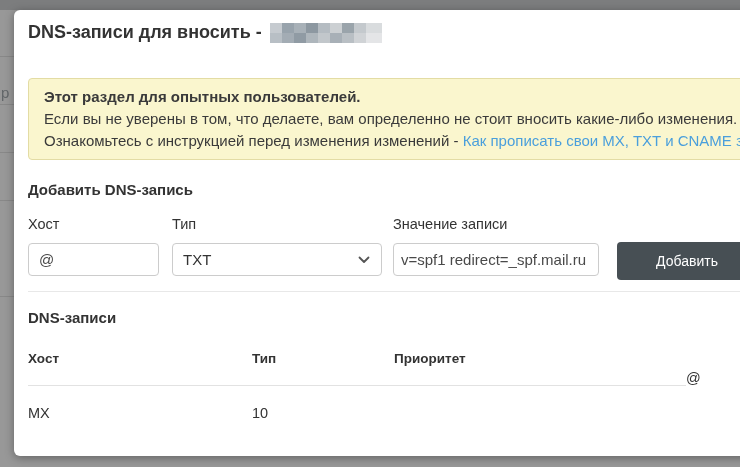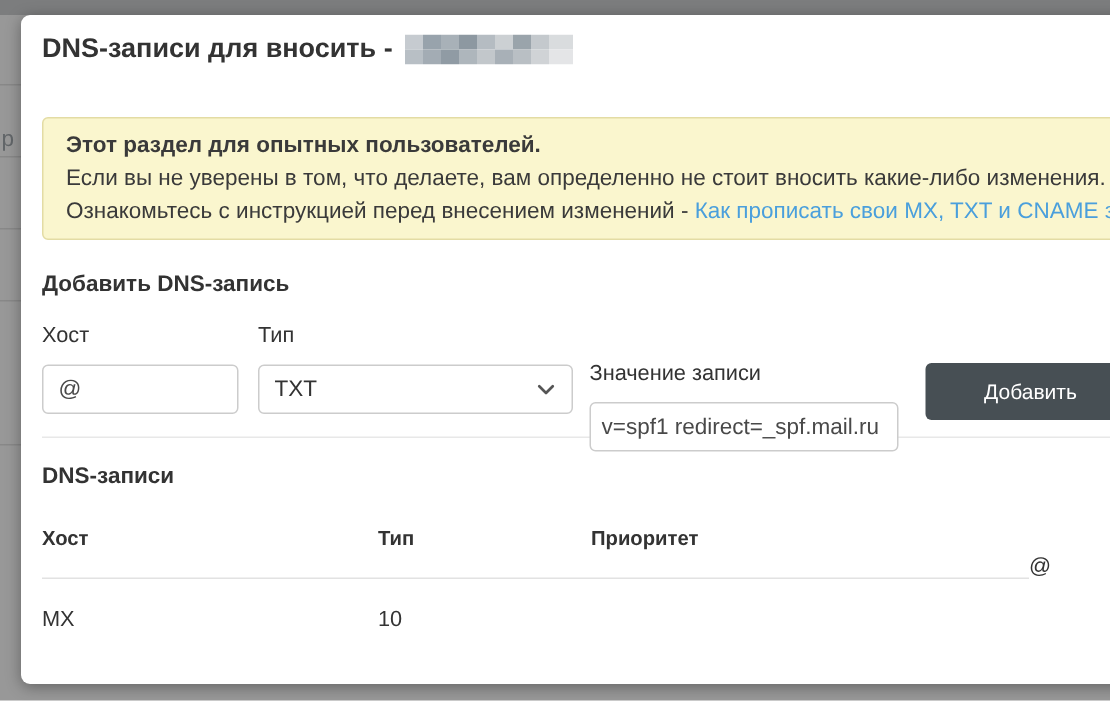--- a/index.html
+++ b/index.html
@@ -66,21 +66,21 @@
   .f-host .text-input { width:131px; }
   .f-type { left:144px; }
   .select-wrap { position:relative; width:210px; }
   .select-input {
     width:210px; padding:0 28px 0 10px; color:#333;
     -webkit-appearance:none; appearance:none;
   }
   .chevron {
     position:absolute; right:12px; top:13px; pointer-events:none; line-height:0;
   }
-  .f-value { left:365px;margin-top:25px; }
+  .f-value { left:365px; }
   .f-value .text-input { width:206px; padding:10px 7px; }
   .f-submit { left:589px; top:26px; }
   .add-button {
     width:140px; height:38px; border:none; border-radius:4px;
     background:#474f54; color:#ffffff; font-size:14px;
     font-family:"Liberation Sans", sans-serif; cursor:pointer;
   }
 
   .divider { margin-top:11px; border-top:1px solid #e8e8e8; height:0; }
 
@@ -125,21 +125,21 @@
           <rect x="60" y="10" width="12" height="10" fill="#a8b0b7"></rect>
         <rect x="72" y="10" width="12" height="10" fill="#b9bfc4"></rect>
           <rect x="84" y="10" width="12" height="10" fill="#d0d3d6"></rect>
         <rect x="96" y="10" width="16" height="10" fill="#e4e5e7"></rect>
       </svg>
     </h1>
 
     <div class="warning-box">
       <div class="w-head">Этот раздел для опытных пользователей.</div>
       <div class="w-line">Если вы не уверены в том, что делаете, вам определенно не стоит вносить какие-либо изменения.</div>
-      <div class="w-line"><span>Ознакомьтесь с инструкцией перед внесением изменений - </span><a href="#">Как прописать свои MX, TXT и CNAME записи</a></div>
+      <div class="w-line"><span>Ознакомьтесь с инструкцией перед изменения изменений - </span><a href="#">Как прописать свои MX, TXT и CNAME записи</a></div>
     </div>
 
     <div class="section-heading h-add">Добавить DNS-запись</div>
 
     <div class="form-row">
       <div class="field f-host">
         <div class="field-label">Хост</div>
         <input class="text-input" type="text" value="@" style="">
       </div>
       <div class="field f-type">

